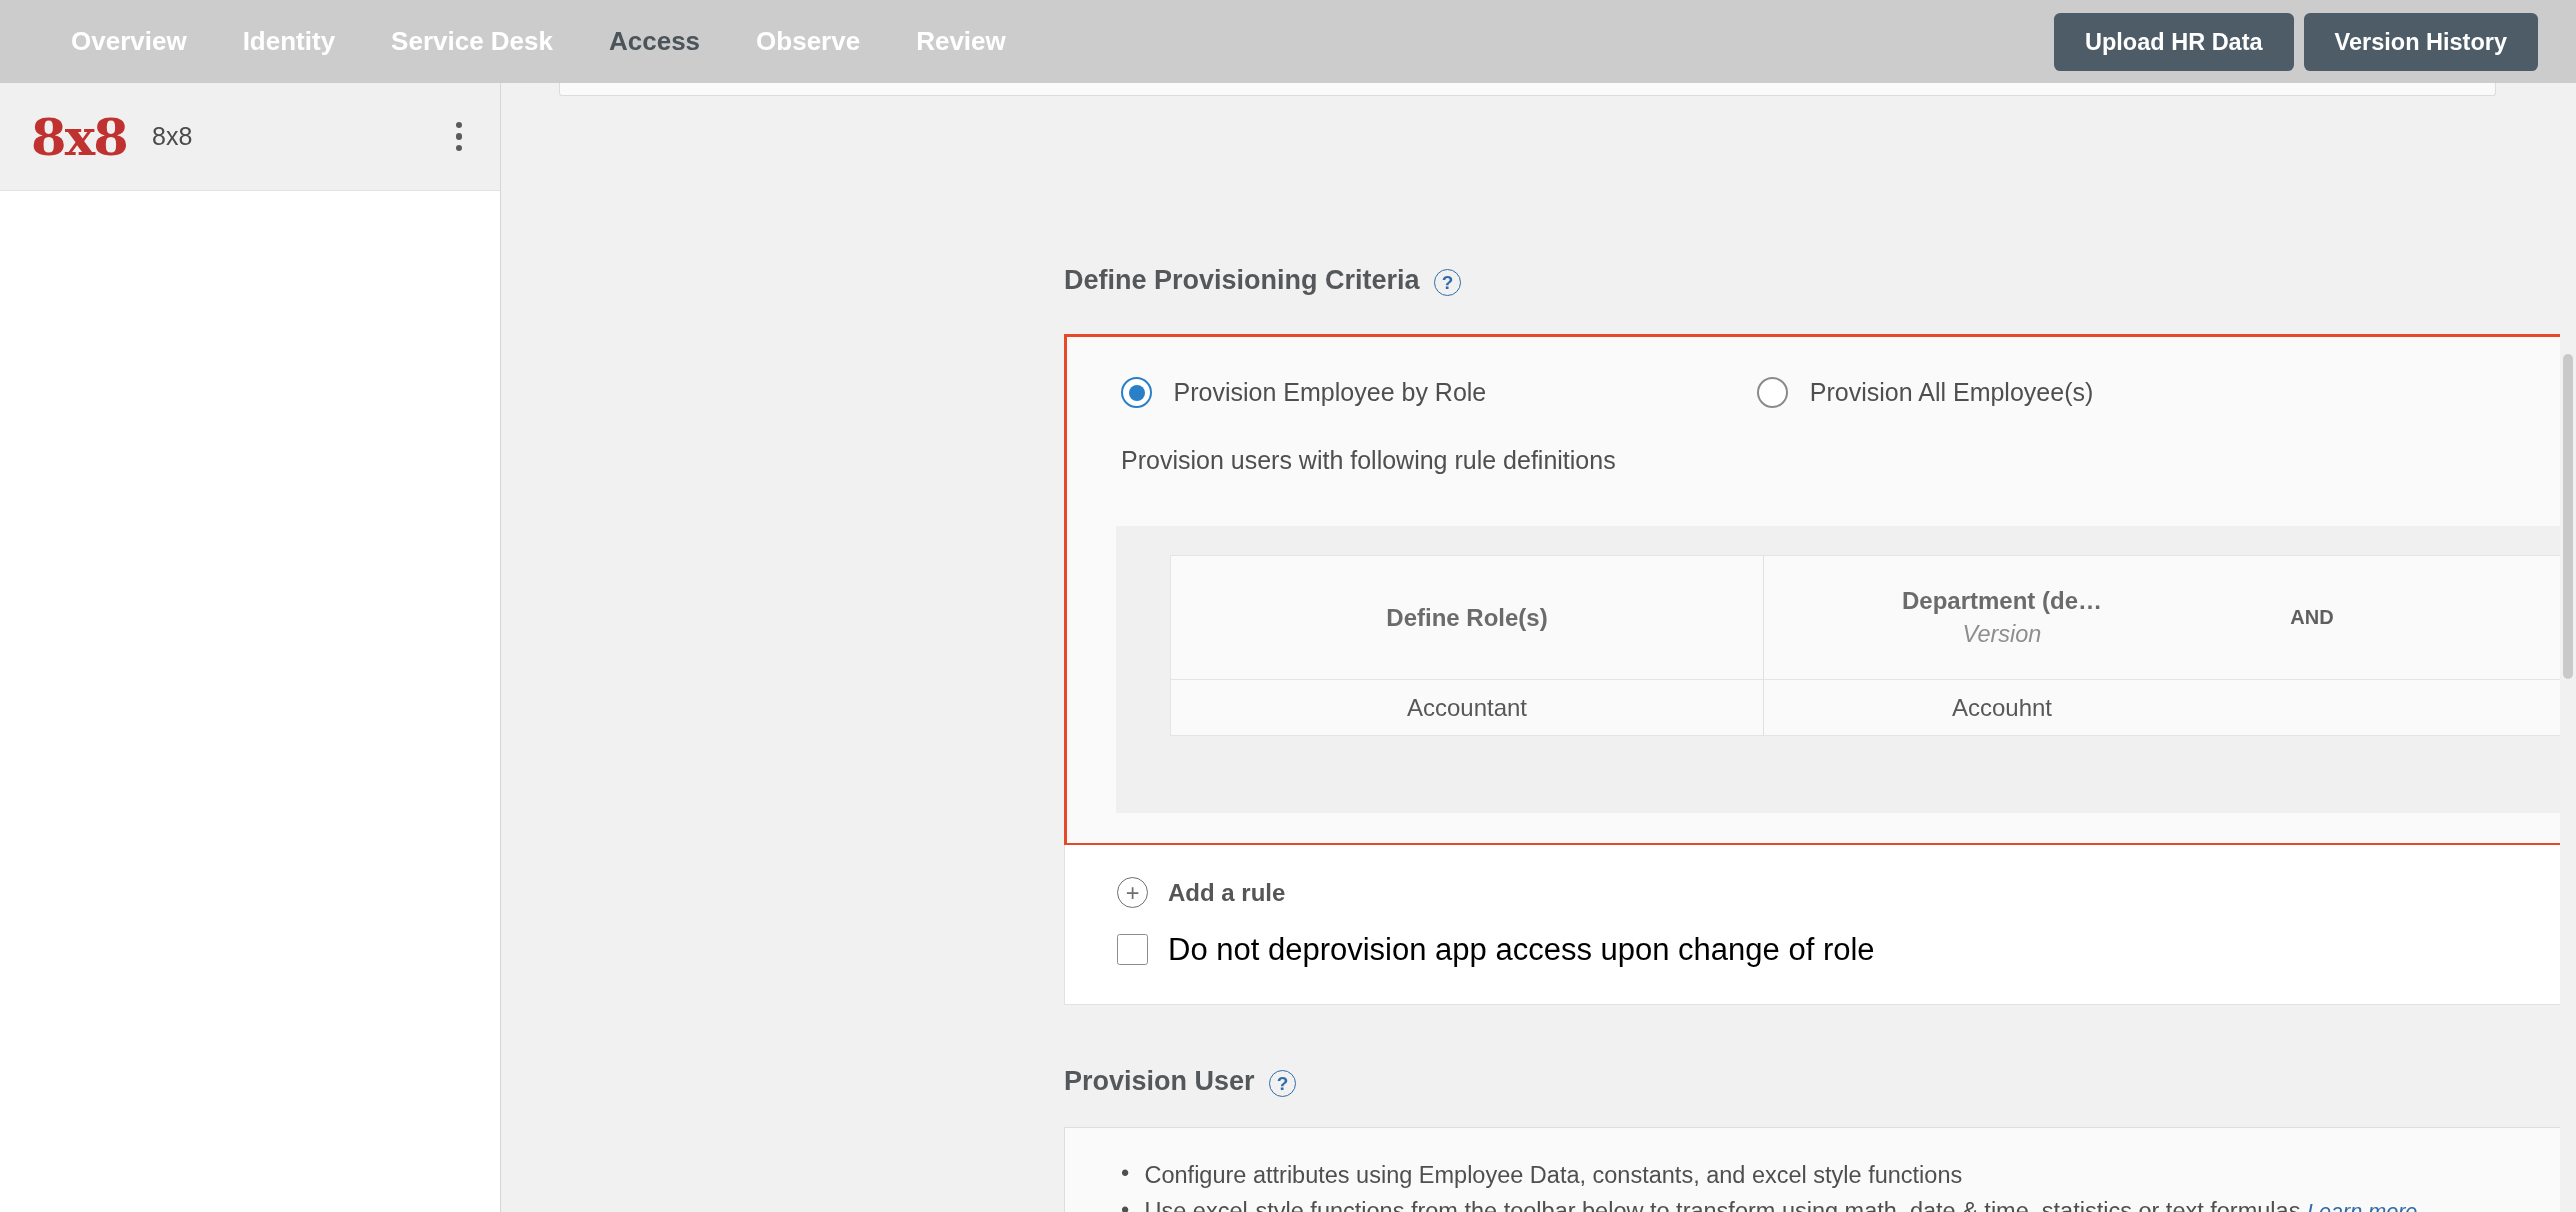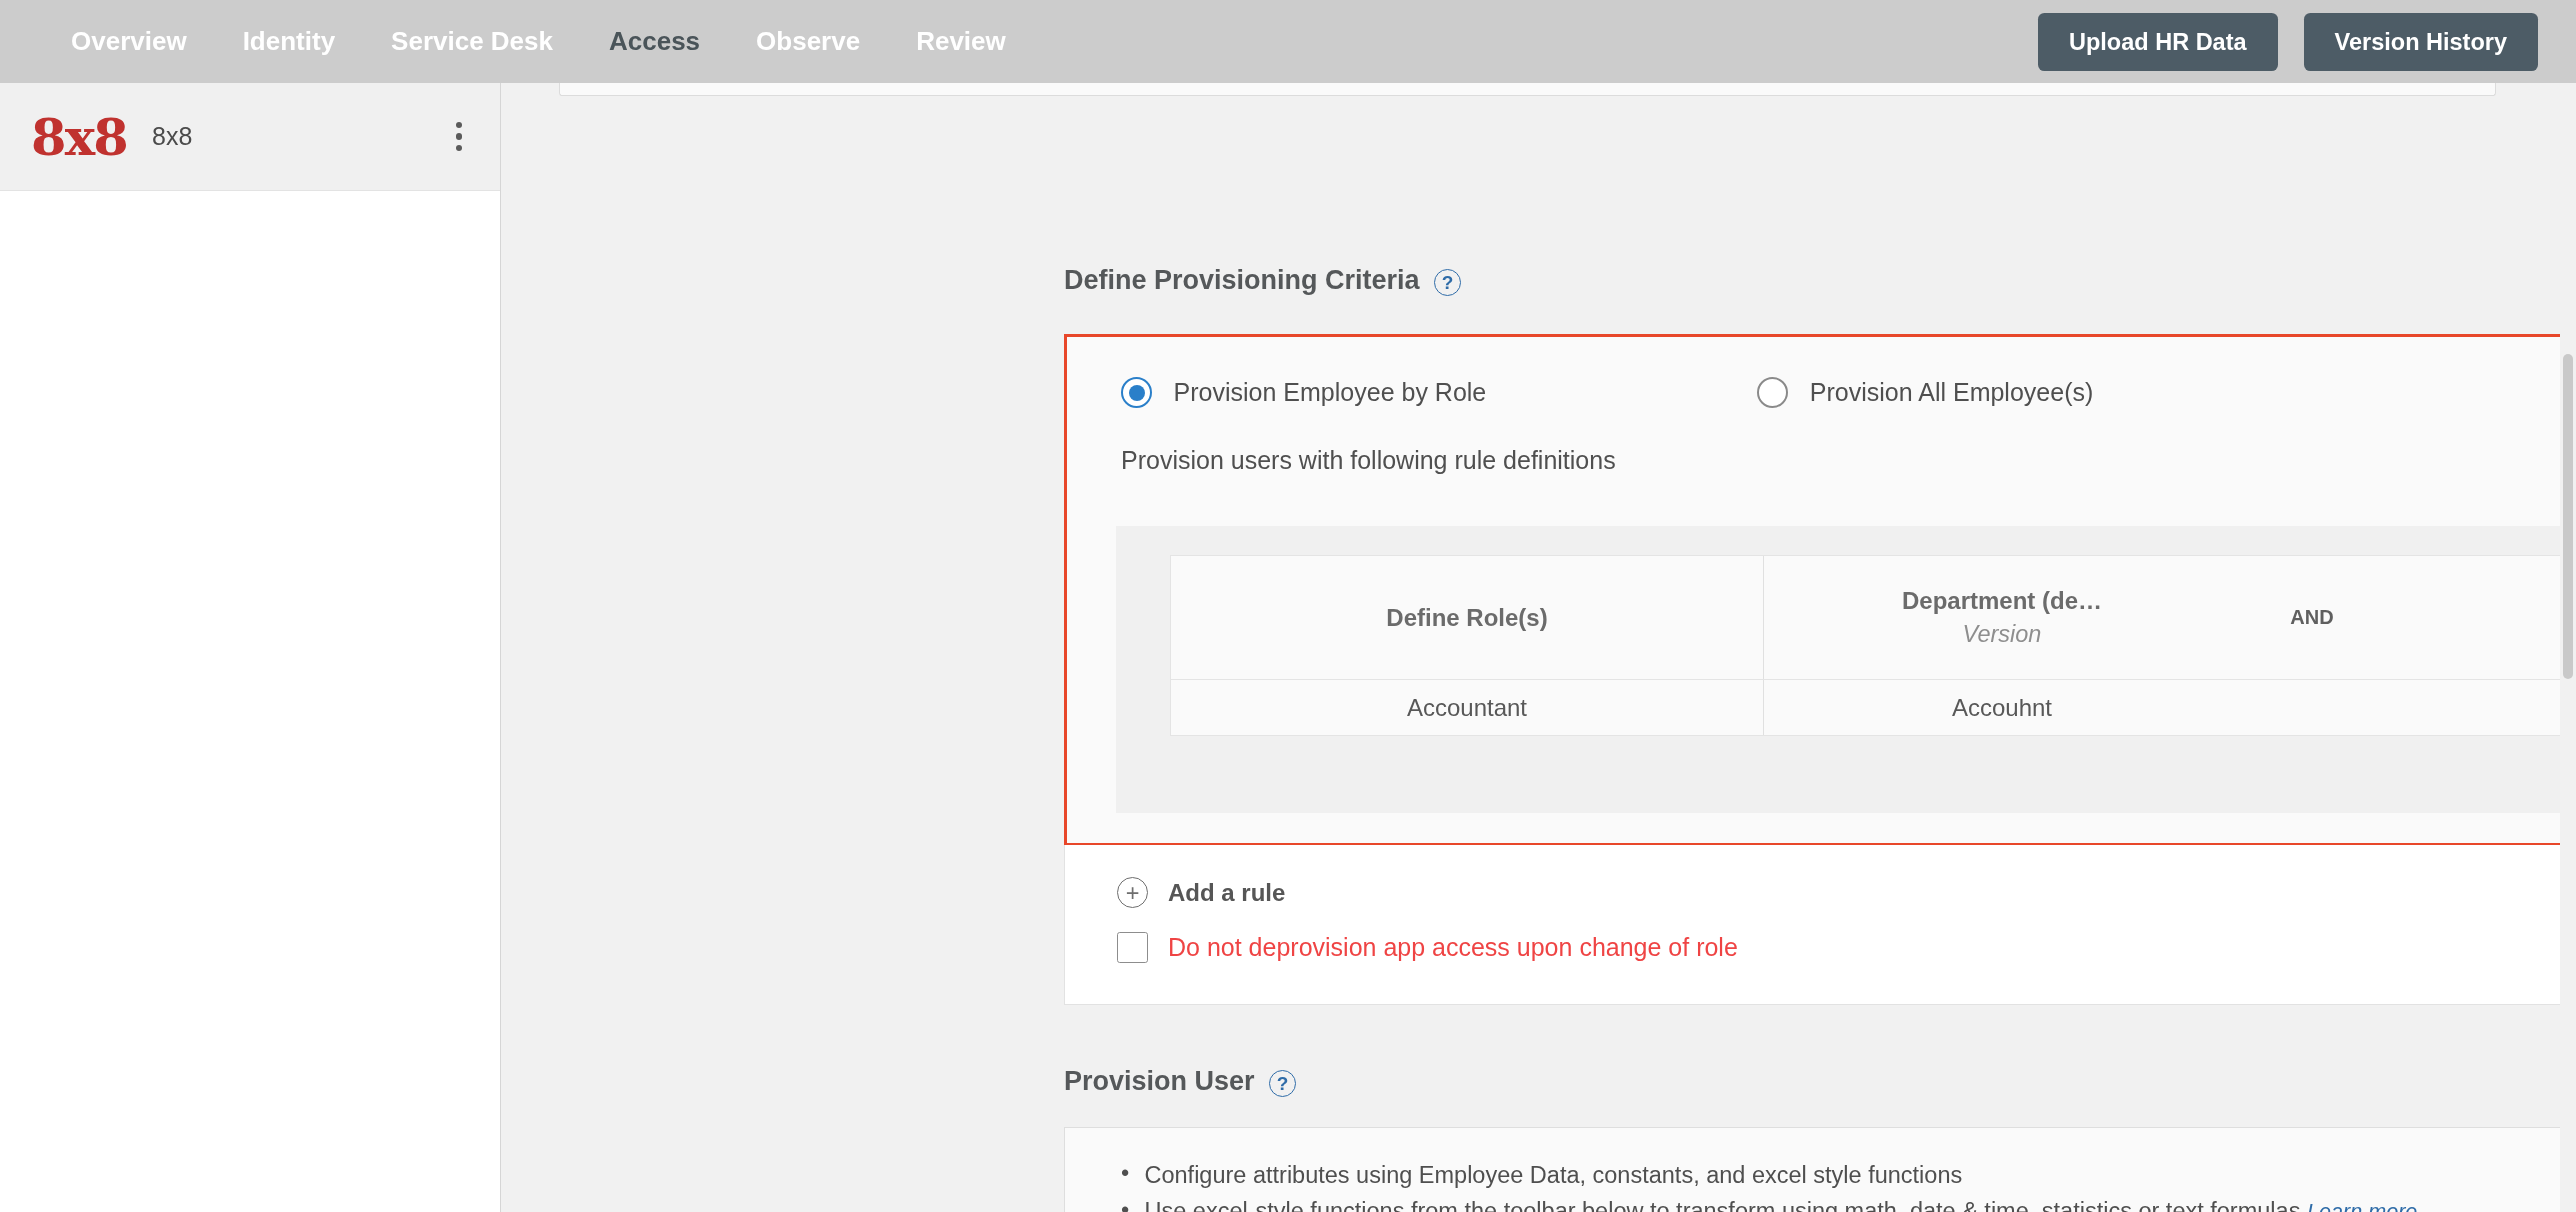--- a/index.html
+++ b/index.html
@@ -19,21 +19,21 @@
   }
   .nav-tabs { display: flex; align-items: center; margin-left: 43px; gap: 0; }
   .nav-tab {
     font-size: 26px; font-weight: bold; color: #ffffff;
     padding: 0 28px; line-height: 83px; cursor: pointer;
     white-space: nowrap;
   }
   .nav-tab.active { color: #4a5459; }
   .topbar-actions {
     margin-left: auto; margin-right: 38px;
-    display: flex; align-items: center; gap: 26px;
+    display: flex; align-items: center; gap: 10px;
   }
   .btn-dark {
     background: #4d5c66; color: #ffffff;
     font-size: 23.5px; font-weight: bold;
     border: none; border-radius: 6.3px;
     padding: 0 31px; height: 58px; line-height: 58px;
     cursor: pointer; white-space: nowrap;
   }
 
   
@@ -177,21 +177,21 @@
     border: 1.8px solid #6e6e6e; color: #6e6e6e;
     display: flex; align-items: center; justify-content: center;
     font-size: 23.5px; line-height: 0; flex: none;
   }
   .addrule-label { font-size: 24px; font-weight: bold; color: #565656; }
   .check-row { display: flex; align-items: center; gap: 20px; padding: 23.5px 0 0 52px; cursor: pointer; }
   .checkbox {
     width: 31px; height: 31px; border: 1.8px solid #8d8d8d;
     background: #fff; border-radius: 2.7px; flex: none;
   }
-  .check-label { font-size: 25px; color: #ef4444; }
+  .check-label { font-size: 31px; color: #000000; }
 
   
   .pu-title { position: absolute; top: 983px; left: 561px; }
   .pu-card {
     position: absolute; top: 1044px; left: 561px;
     width: 1972px; height: 168px;
     background: #fafafa;
     border: 0.9px solid #dedede;
   }
   .pu-list { padding: 29px 0 0 56px; list-style: none; }

